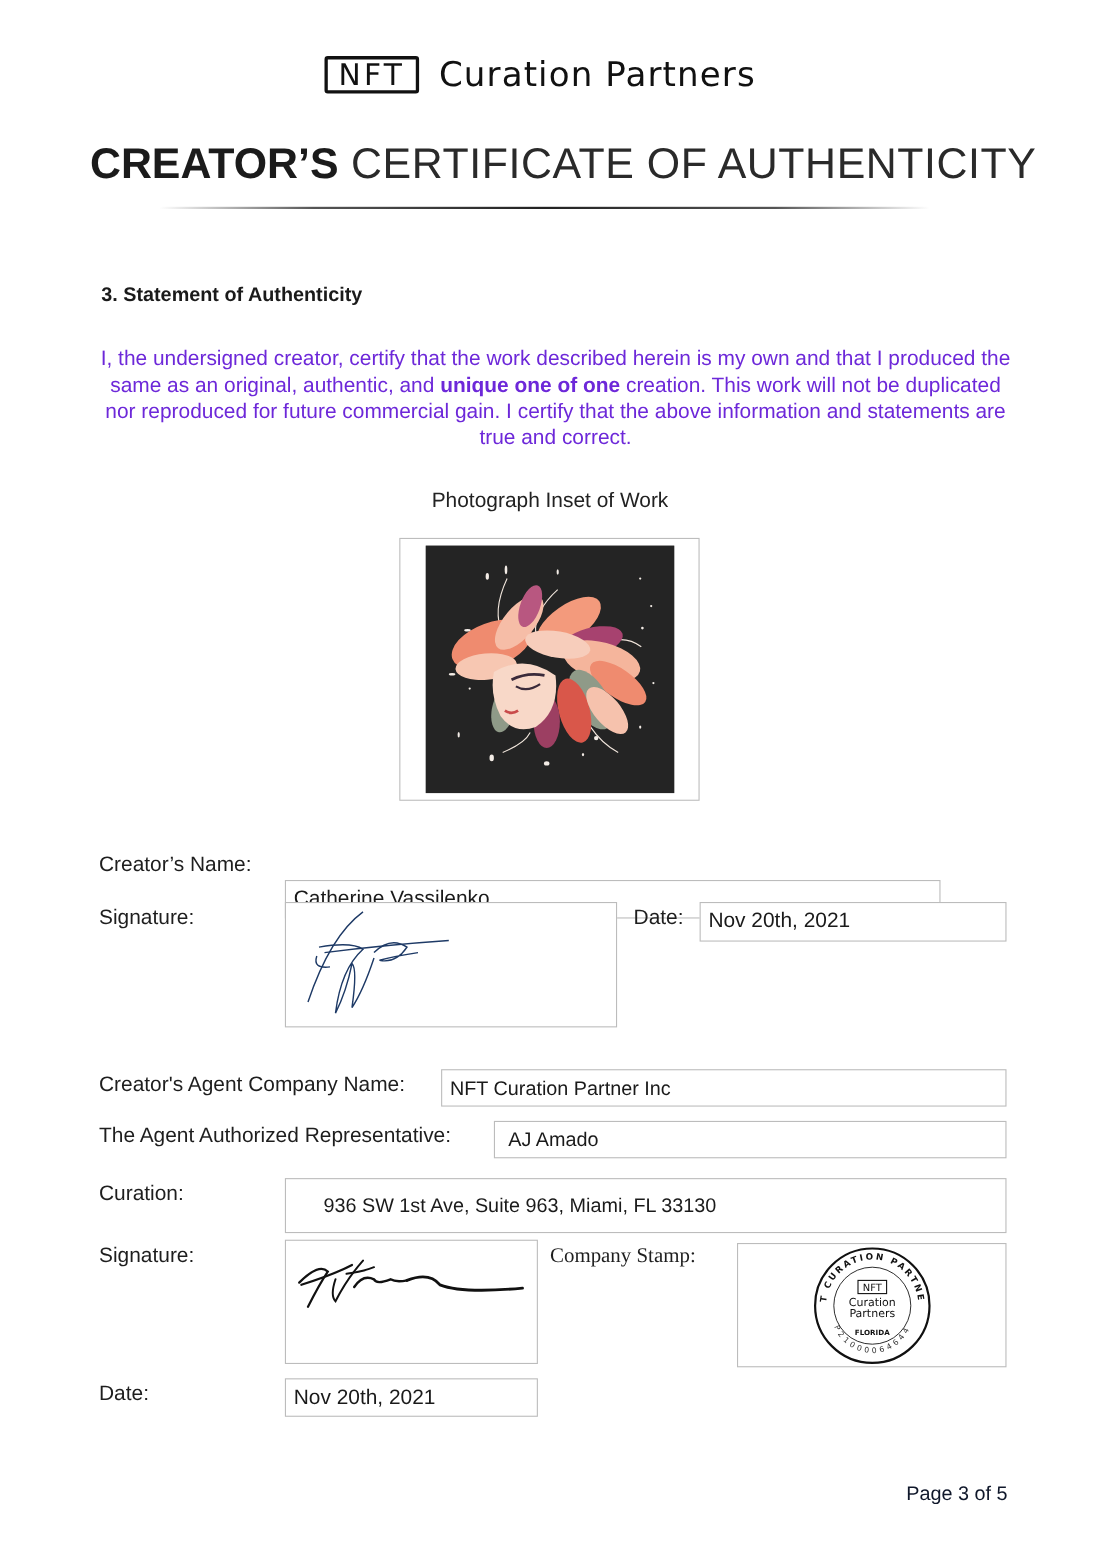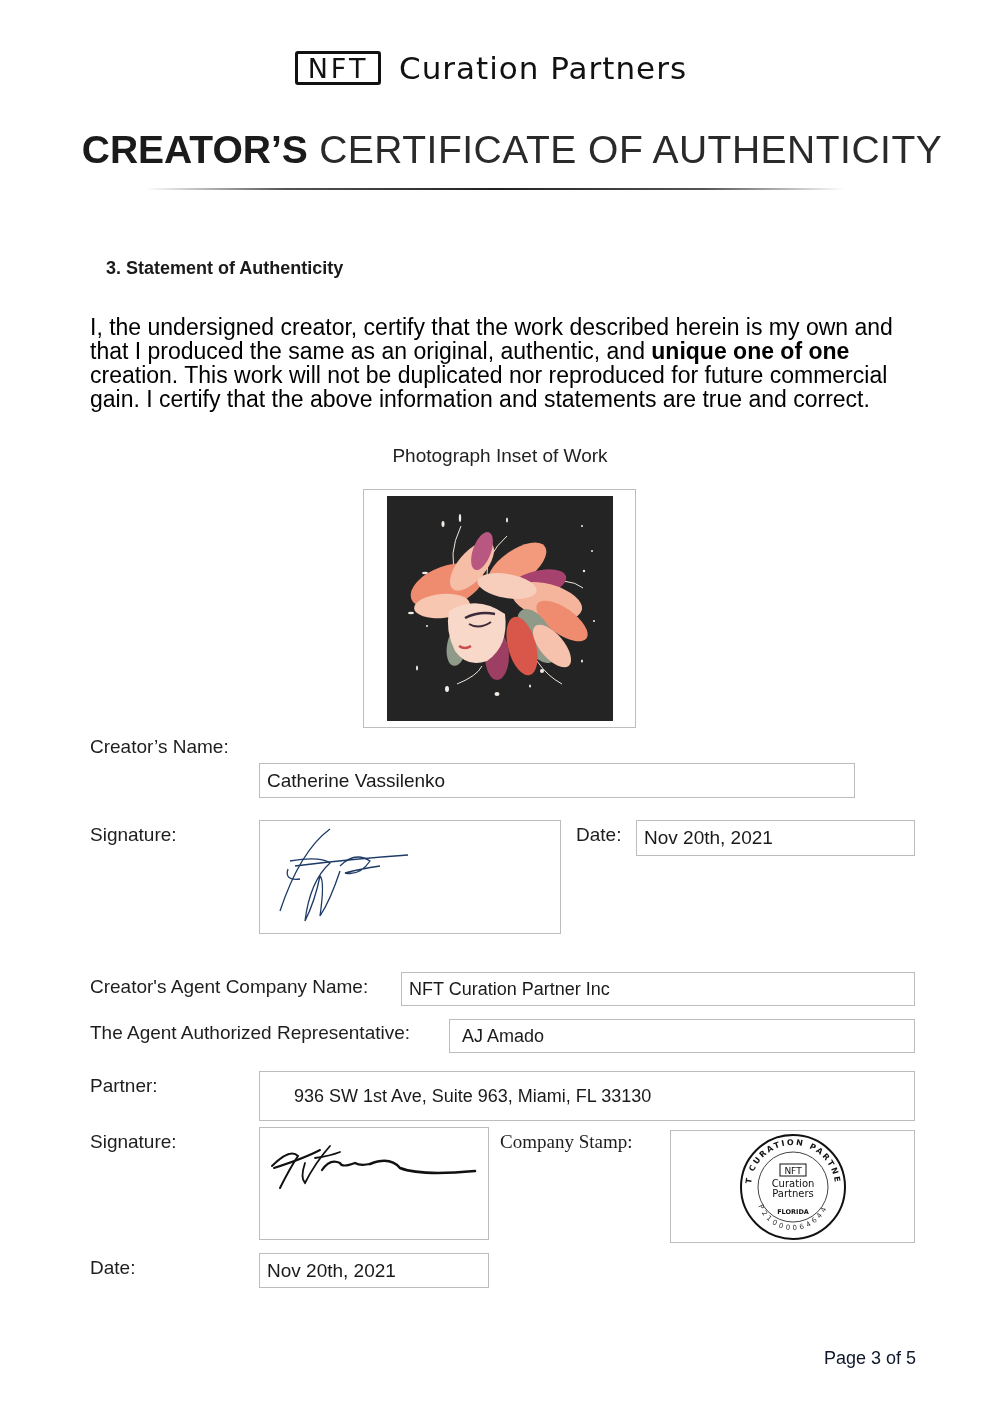--- a/index.html
+++ b/index.html
@@ -13,22 +13,22 @@
               display: flex; align-items: center; justify-content: center;
               font-family: "DejaVu Sans", sans-serif; font-size: 27px; letter-spacing: 3px; color: #111; line-height: 1; }
   .logo-text { margin-left: 18px; font-family: "DejaVu Sans", sans-serif; font-size: 31px; color: #111; letter-spacing: 1px; }
 
   .title { left: 0; width: 1000px; top: 128px; text-align: center; font-size: 39px; letter-spacing: 0.5px; color: #1b1b1b; padding-left: 12px; }
   .title b { font-weight: 700; letter-spacing: 0; }
   .title span.light { font-weight: 300; color: #2a2a2a; }
   .rule { left: 145px; top: 188px; width: 700px; height: 2px;
           background: linear-gradient(to right, #fff 0%, #555 20%, #222 50%, #555 80%, #fff 100%); }
 
-  .section-heading { left: 106px; top: 258px; font-size: 18px; font-weight: 700; color: #1a1a1a; }
-  .statement { left: 90px; top: 315px; width: 830px; font-size: 23px; line-height: 24px; color: #000000; }
+  .section-heading { left: 92px; top: 258px; font-size: 18px; font-weight: 700; color: #1a1a1a; }
+  .statement { left: 90px; top: 315px; width: 830px; font-size: 19px; line-height: 24px; color: #6d28d9; text-align: center; }
   .statement b { font-weight: 700; }
 
   .inset-caption { left: 0; width: 1000px; top: 445px; text-align: center; font-size: 19px; color: #222; }
   .inset-frame { left: 363px; top: 489px; width: 273px; height: 239px; border: 1px solid #bdbdbd; box-sizing: border-box; }
   .artwork { left: 387px; top: 496px; width: 226px; height: 225px; background: #242424; overflow: hidden; }
 
   .label { font-size: 19px; color: #1e1e1e; }
   .field { border: 1px solid #bcbcbc; box-sizing: border-box; background: #fff; font-size: 19px; color: #1a1a1a;
            display: flex; align-items: center; padding-left: 7px; }
   .box { border: 1px solid #bcbcbc; box-sizing: border-box; background: #fff; }
@@ -102,22 +102,22 @@
       <ellipse cx="70" cy="150" rx="20" ry="10" fill="#8f9a88" transform="rotate(100 70 150)"></ellipse>
     </g>
 
     <path d="M62 115 Q90 98 118 118 Q122 150 100 165 Q80 172 68 155 Q58 135 62 115 Z" fill="#f8d8c8"></path>
     <path d="M82 128 Q92 134 104 126" stroke="#3a2a3a" stroke-width="2" fill="none"></path>
     <path d="M78 122 Q92 115 108 118" stroke="#3a2a3a" stroke-width="2.5" fill="none"></path>
     <path d="M72 150 Q78 154 84 150" stroke="#c94b4b" stroke-width="2.5" fill="none"></path>
   </svg>
 </div>
 
-<div class="abs label" style="left:90px; top:736px;text-align:right;">Creator’s Name:</div>
-<div class="abs field" style="left:259px; top:763px; width:596px; height:35px;">Catherine Vassilenko</div>
+<div class="abs label" style="left:90px; top:776px;text-align:right;">Creator’s Name:</div>
+<div class="abs field" style="left:259px; top:800px; width:596px; height:35px;">Catherine Vassilenko</div>
 
 <div class="abs label" style="left:90px; top:824px;">Signature:</div>
 <div class="abs box" style="left:259px; top:820px; width:302px; height:114px;">
   <svg width="300" height="112" viewBox="0 0 300 112">
     <g stroke="#1e3a66" stroke-width="1.3" fill="none">
       <path d="M70 8 Q40 30 20 90"></path>
       <path d="M30 40 Q60 35 70 42 Q50 60 45 100 Q55 80 60 55 Q65 60 60 95 Q70 80 80 50"></path>
       <path d="M80 45 Q95 30 110 40 Q100 55 85 52 Q100 48 120 45"></path>
       <path d="M35 45 Q90 38 148 34"></path>
       <path d="M28 48 Q24 60 40 58"></path>
@@ -127,21 +127,21 @@
 
 <div class="abs label" style="left:576px; top:824px;">Date:</div>
 <div class="abs field" style="left:636px; top:820px; width:279px; height:36px;">Nov 20th, 2021</div>
 
 <div class="abs label" style="left:90px; top:976px;">Creator's Agent Company Name:</div>
 <div class="abs field" style="left:401px; top:972px; width:514px; height:34px; font-size:18px;text-align:center;">NFT Curation Partner Inc</div>
 
 <div class="abs label" style="left:90px; top:1022px;">The Agent Authorized Representative:</div>
 <div class="abs field" style="left:449px; top:1019px; width:466px; height:34px; font-size:18px; padding-left:12px;">AJ Amado</div>
 
-<div class="abs label" style="left:90px; top:1075px;">Partner:</div>
+<div class="abs label" style="left:90px; top:1075px;">Curation:</div>
 <div class="abs field" style="left:259px; top:1071px; width:656px; height:50px; font-size:18px;padding-left:34px;">936 SW 1st Ave, Suite 963, Miami, FL 33130</div>
 
 <div class="abs label" style="left:90px; top:1131px;">Signature:</div>
 <div class="abs box" style="left:259px; top:1127px; width:230px; height:113px;">
   <svg width="228" height="111" viewBox="0 0 228 111">
     <g stroke="#111" fill="none" stroke-linecap="round">
       <path d="M12 38 Q30 20 38 28 Q30 40 20 60" stroke-width="2"></path>
       <path d="M14 40 Q45 30 60 22" stroke-width="2"></path>
       <path d="M45 35 Q40 50 45 55 Q55 35 70 18" stroke-width="1.8"></path>
       <path d="M55 30 Q70 28 80 24" stroke-width="1.8"></path>

